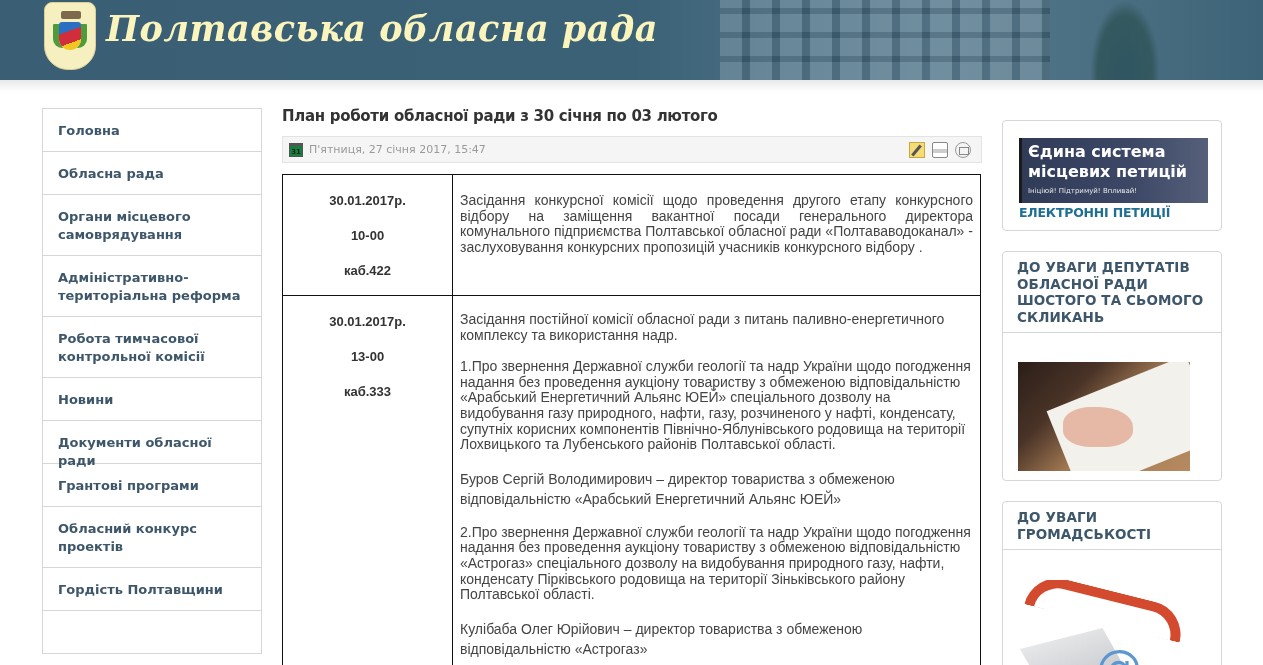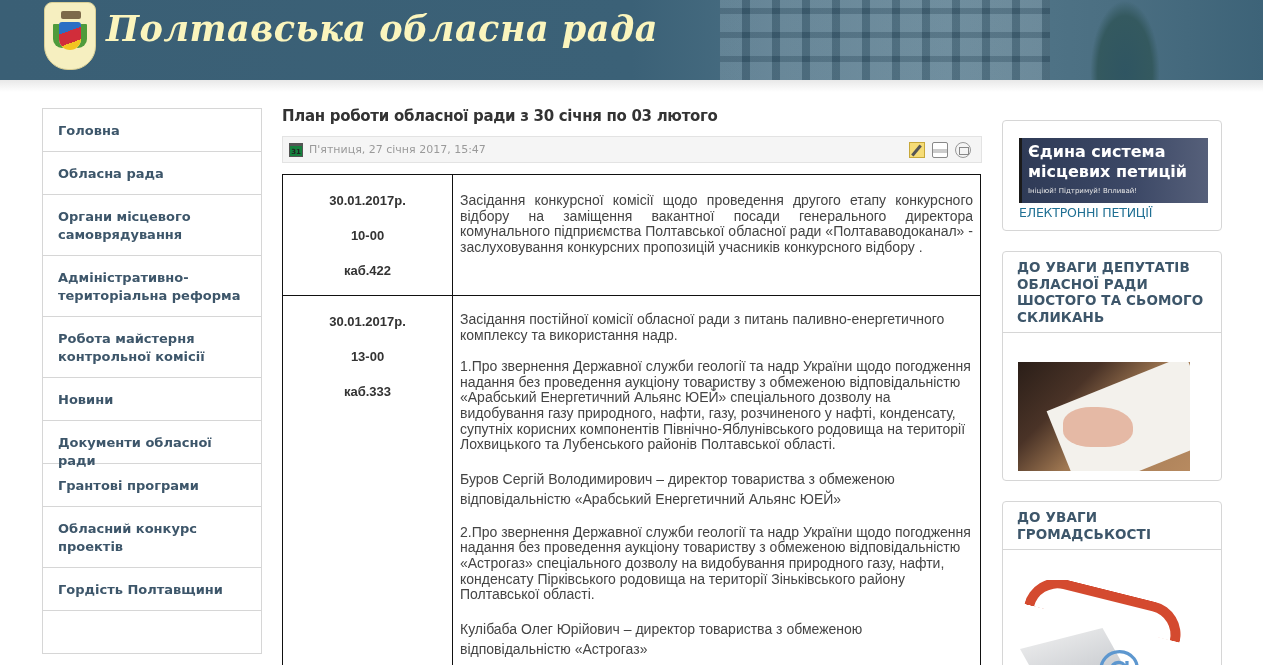--- a/index.html
+++ b/index.html
@@ -128,21 +128,21 @@
     border-left: 3px solid #1a1a1a; cursor: pointer;
   }
   .petition-banner .big {
     position: absolute; left: 6px; top: 4px; color: #fff; font-weight: bold;
     font-size: 16px; line-height: 20px; font-family: "DejaVu Sans", sans-serif;
   }
   .petition-banner .small {
     position: absolute; left: 6px; top: 49px; color: #e8e8e8; font-size: 7px;
   }
   .petition-link {
-    position: absolute; left: 16px; top: 84px; font-size: 12.5px; font-weight: normal;
+    position: absolute; left: 16px; top: 84px; font-size: 12.5px; font-weight: bold;
     color: #1f6f93; cursor: pointer; letter-spacing: -0.2px;
   }
   .rbox-head {
     padding: 7px 14px; font-size: 13.5px; font-weight: bold; color: #3d566a;
     line-height: 16.5px; border-bottom: 1px solid #d6d6d6; letter-spacing: 0.1px;
   }
   .photo-sign {
     position: absolute; left: 15px; top: 110px; width: 172px; height: 109px;
     background: linear-gradient(135deg, #2a1e18 0%, #4a3327 30%, #a07852 55%, #b78a60 100%);
     overflow: hidden; cursor: pointer;
@@ -187,21 +187,21 @@
   </div>
   <div class="site-title">Полтавська обласна рада</div>
 </div>
 <div class="header-shadow"></div>
 
 <nav class="nav">
   <div class="nav-item single">Головна</div>
   <div class="nav-item single">Обласна рада</div>
   <div class="nav-item double">Органи місцевого самоврядування</div>
   <div class="nav-item double">Адміністративно-територіальна реформа</div>
-  <div class="nav-item double">Робота майстерня контрольної комісії</div>
+  <div class="nav-item double">Робота тимчасової контрольної комісії</div>
   <div class="nav-item single">Новини</div>
   <div class="nav-item single">Документи обласної ради</div>
   <div class="nav-item single">Грантові програми</div>
   <div class="nav-item double">Обласний конкурс проектів</div>
   <div class="nav-item single">Гордість Полтавщини</div>
   <div class="nav-item single"></div>
 </nav>
 
 <main class="main">
   <h1 class="page-title">План роботи обласної ради з 30 січня по 03 лютого</h1>

